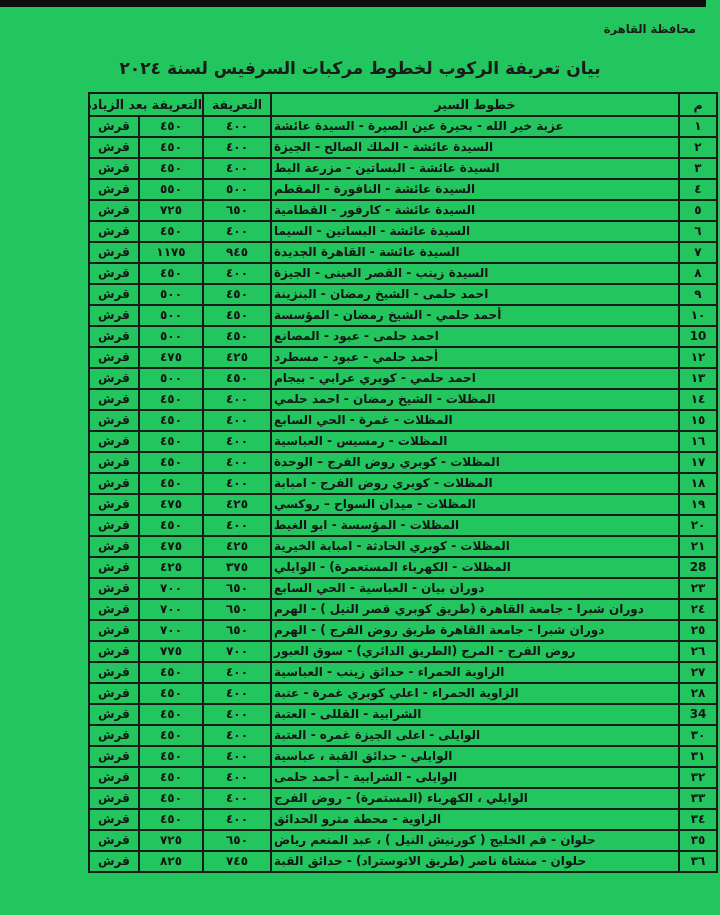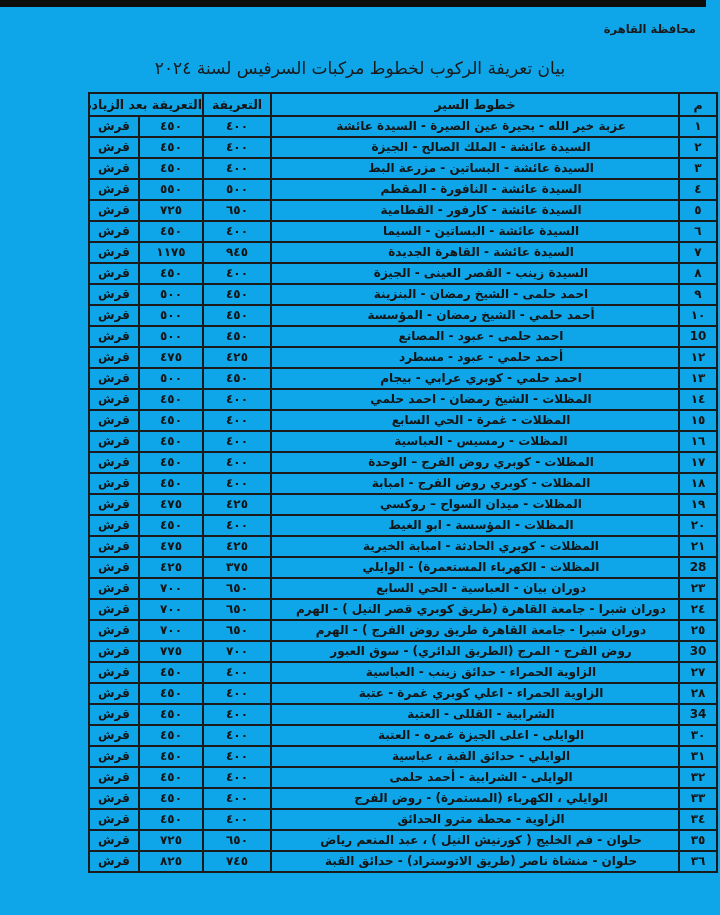--- a/index.html
+++ b/index.html
@@ -5,21 +5,21 @@
   html, body { margin: 0; padding: 0; }
   body {
     width: 720px; height: 915px;
     background: #faf8ef;
     font-family: "DejaVu Sans", sans-serif;
     overflow: hidden;
   }
   .page {
     position: relative;
     width: 720px; height: 915px;
-    background: #0ea5e9;
+    background: #22c55e;
     color: #1a1a1a;
   }
   .topbar {
     position: absolute;
     top: 0; left: 0;
     width: 706px; height: 7px;
     background: #0d0d0d;
   }
   .letterhead {
     position: absolute;
@@ -27,21 +27,21 @@
     font-size: 11.5px;
     font-weight: bold;
     direction: rtl;
   }
   .title {
     position: absolute;
     top: 58px; left: 0;
     width: 100%;
     text-align: center;
     font-size: 17px;
-    font-weight: normal;
+    font-weight: bold;
     direction: rtl;
     letter-spacing: 0.2px;
   }
   table.fare-table {
     position: absolute;
     top: 92px; left: 88px;
     width: 628px;
     border-collapse: collapse;
     table-layout: fixed;
     direction: rtl;
@@ -53,22 +53,22 @@
     color: #151515;
     padding: 0;
     text-align: center;
     vertical-align: middle;
     white-space: nowrap;
     overflow: hidden;
   }
   .fare-table th { height: 21px; font-size: 12.5px; }
   .fare-table td { height: 19px; line-height: 19px; }
   .fare-table td.cell-route {
-    text-align: center;
-    padding: 0 6px 0 18px;
+    text-align: left;
+    padding: 0 6px 0 2px;
   }
   col.col-no    { width: 38px;  }
   col.col-route { width: 408px; }
   col.col-tariff{ width: 68px;  }
   col.col-after { width: 64px;  }
   col.col-unit  { width: 50px;  }
 </style>
 </head>
 <body>
 
@@ -263,21 +263,21 @@
           <td class="cell-unit">قرش</td>
         </tr>
         <tr>
           <td class="cell-no">٢٥</td>
           <td class="cell-route">دوران شبرا - جامعة القاهرة طريق روض الفرج ) - الهرم</td>
           <td class="cell-tariff">٦٥٠</td>
           <td class="cell-after">٧٠٠</td>
           <td class="cell-unit">قرش</td>
         </tr>
         <tr>
-          <td class="cell-no">30</td>
+          <td class="cell-no">٢٦</td>
           <td class="cell-route">روض الفرج - المرج (الطريق الدائري) - سوق العبور</td>
           <td class="cell-tariff">٧٠٠</td>
           <td class="cell-after">٧٧٥</td>
           <td class="cell-unit">قرش</td>
         </tr>
         <tr>
           <td class="cell-no">٢٧</td>
           <td class="cell-route">الزاوية الحمراء - حدائق زينب - العباسية</td>
           <td class="cell-tariff">٤٠٠</td>
           <td class="cell-after">٤٥٠</td>

